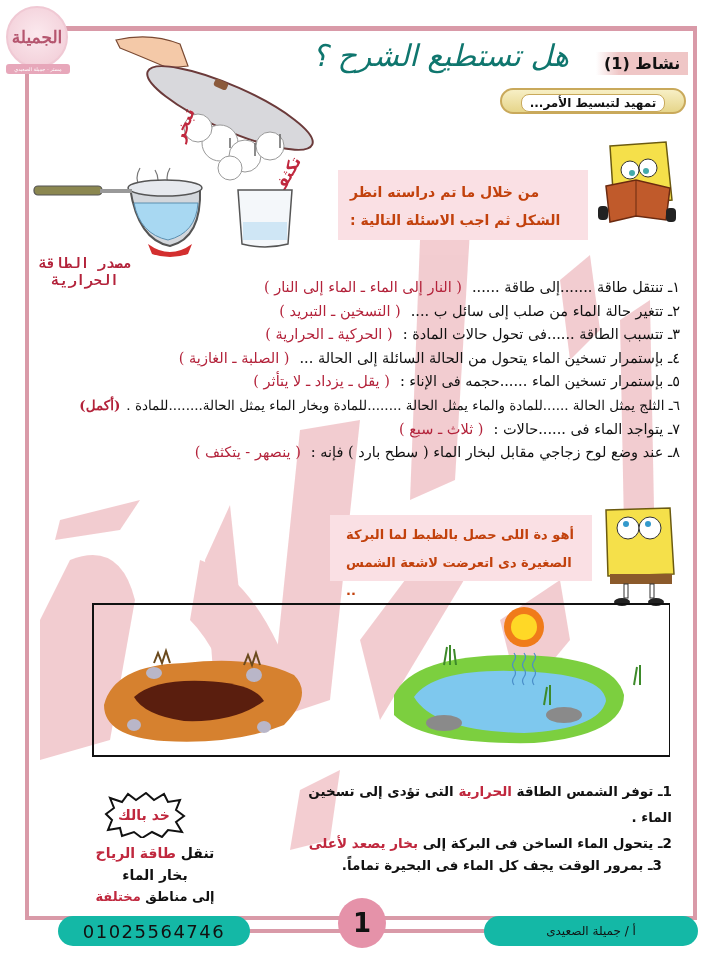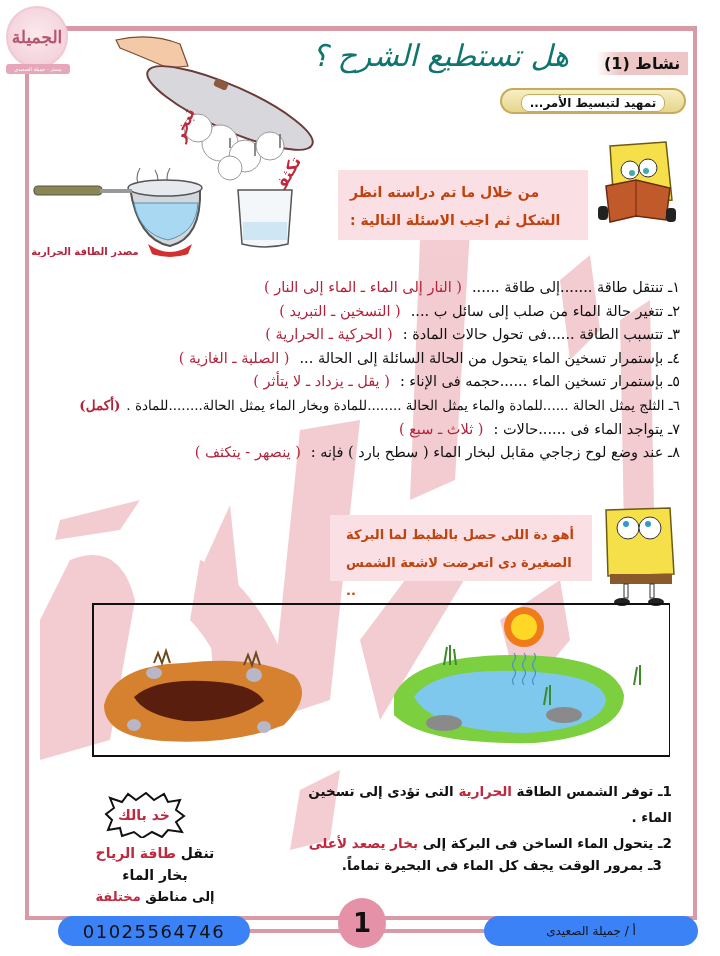--- a/index.html
+++ b/index.html
@@ -74,21 +74,21 @@
   
   .caution-burst { left: 102px; top: 792px; width: 84px; height: 46px; }
   .caution-text {
     left: 80px; top: 842px; width: 150px; direction: rtl; text-align: center;
     font-weight: bold; font-size: 13px; line-height: 22px;
   }
   .caution-text .hl { color: #c0283e; }
 
   
   .footer-pill {
-    position: absolute; z-index: 3; height: 30px; background: #3b82f6; border-radius: 16px;
+    position: absolute; z-index: 3; height: 30px; background: #14b8a6; border-radius: 16px;
     display: flex; align-items: center; justify-content: center; color: #111; font-size: 18px;
   }
   .pill-phone { left: 58px; top: 916px; width: 192px; letter-spacing: 1.5px; }
   .pill-name { left: 484px; top: 916px; width: 214px; direction: rtl; font-size: 12px; }
   .page-num {
     position: absolute; z-index: 3; left: 338px; top: 898px; width: 48px; height: 50px; border-radius: 50%;
     background: #e592a9; display: flex; align-items: center; justify-content: center;
     font-weight: bold; font-size: 26px; color: #111;
   }
 
@@ -161,21 +161,21 @@
   <path d="M104 175 L168 175 Q166 205 138 212 Q110 206 104 175 Z" fill="#a8d8f2" stroke="#5b8fb0" stroke-width="1"></path>
   <rect x="4" y="158" width="68" height="9" rx="4" fill="#8b8750" stroke="#555" stroke-width="1.2"></rect>
   <rect x="70" y="161" width="32" height="4" fill="#999"></rect>
 
   <path d="M118 216 Q140 232 162 216 L158 226 Q140 232 122 226 Z" fill="#d32f2f"></path>
 
   <path d="M208 162 L262 162 L258 216 Q235 222 212 216 Z" fill="#f4f7fa" stroke="#555" stroke-width="1.5"></path>
   <rect x="213" y="194" width="44" height="18" fill="#cfe6f5"></rect>
   <text x="4" y="230" font-size="9" font-weight="bold" fill="#b3223a" font-family="DejaVu Sans, sans-serif" direction="rtl" text-anchor="start"></text>
 </svg>
-<div class="abs" style="left:30px;top:246px;width:110px;text-align:center;font-size:10px;font-weight:bold;color:#b3223a;direction:rtl;">مصدر الطاقة الحرارية</div>
+<div class="abs" style="left:30px;top:255px;width:110px;text-align:center;font-size:14px;font-weight:bold;color:#b3223a;direction:rtl;font-family:Liberation Mono, monospace;">مصدر الطاقة الحرارية</div>
 
 <div class="abs pink-box box1">
   <div>من خلال ما تم دراسته انظر</div>
   <div>الشكل ثم اجب الاسئلة التالية :</div>
 </div>
 
 <svg class="abs" style="left:596px;top:140px;width:82px;height:88px;" viewBox="0 0 82 88">
   <path d="M14 6 L70 2 L76 60 L18 66 Z" fill="#f5e04a" stroke="#6b5a10" stroke-width="1.5"></path>
   <circle cx="34" cy="30" r="9" fill="#fff" stroke="#333"></circle>
     <circle cx="52" cy="28" r="9" fill="#fff" stroke="#333"></circle>

